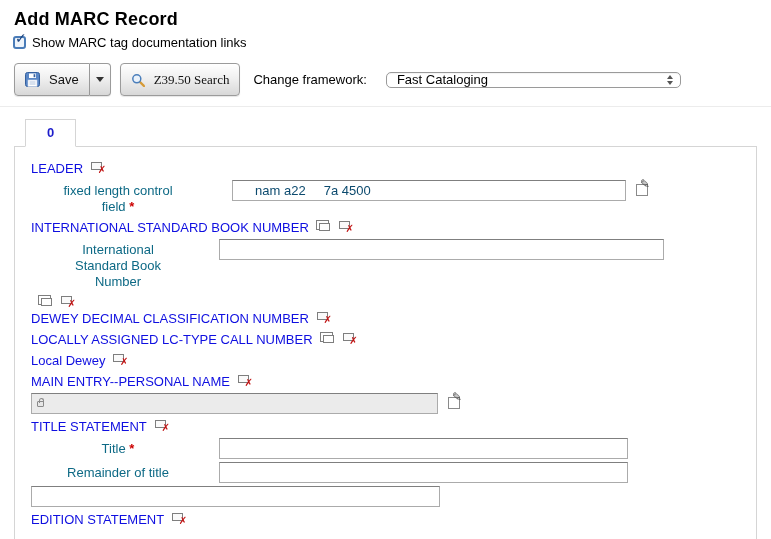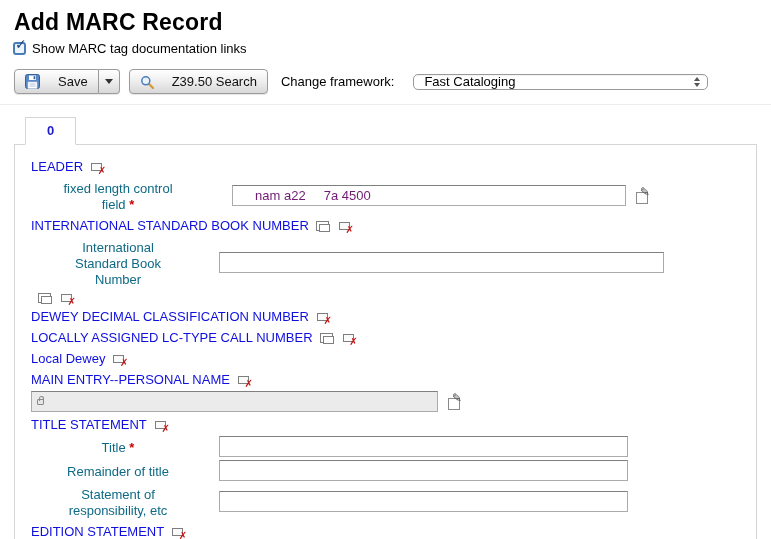--- a/index.html
+++ b/index.html
@@ -1,67 +1,67 @@
 <!DOCTYPE html>
 <html style="--tag-color: #0f0fe0; --sub-color: #0d6985; --req-color: #cc0000; --tab-color: #1d1dcb;"><head>
 <meta charset="utf-8">
 <style>
   * { box-sizing: border-box; margin: 0; padding: 0; }
   html,body { background:#fff; width:771px; }
   body { font-family:"Liberation Sans","DejaVu Sans",sans-serif; font-size:13px; color:#000; }
 
-  h1.page-title { font-size:23px; font-weight:bold; margin:9px 0 5px 14px; letter-spacing:.2px; }
+  h1.page-title { font-size:18px; font-weight:bold; margin:9px 0 5px 14px; letter-spacing:.2px; }
 
   
   .docs-row { display:flex; align-items:center; margin:2px 0 7px 13px; }
   .cb { position:relative; width:13px; height:13px; border:2px solid #4a7cb8; border-radius:3px;
         background:#eef4fb; margin-right:6px; flex:0 0 auto; cursor:pointer; }
   .cb .tick { display:none; position:absolute; left:0px; top:-7px; font-size:14px; font-weight:bold;
               color:#1d447e; line-height:1; }
   .cb.checked .tick { display:block; }
 
   
   .toolbar { display:flex; align-items:center; margin:4px 0 0; padding:6px 0 10px 14px;
              border-bottom:1px solid #ececec; }
-  .btn { display:inline-flex; align-items:center; gap:18px; height:25px; padding:0 10px;
+  .btn { display:inline-flex; align-items:center; gap:9px; height:33px; padding:0 10px;
          border:1px solid #9b9b9b; border-radius:4px; font-size:13px; color:#111;
          background:linear-gradient(#ffffff,#f0f0f0 45%,#d8d8d8); cursor:pointer;
          font-family:inherit; box-shadow:0 1px 1px rgba(0,0,0,.10); }
   .split { display:inline-flex; }
   .split .btn.save { border-radius:4px 0 0 4px; }
   .split .btn.caret-btn { border-radius:0 4px 4px 0; border-left:none; width:21px; padding:0; justify-content:center; }
   .caret { width:0; height:0; border-left:4px solid transparent; border-right:4px solid transparent;
            border-top:5px solid #333; }
-  .btn.z39 { margin-left:9px; }
+  .btn.z39 { margin-left:9px;font-family:Liberation Serif, serif; }
   .ic { display:inline-flex; align-items:center; }
   .fw-label { margin-left:13px; margin-right:19px; }
   .select { display:inline-flex; align-items:center; justify-content:space-between; width:295px; height:16px;
             border:1px solid #9a9a9a; border-radius:5px; background:#fff; padding:0 7px 0 10px;
             cursor:pointer; box-shadow:inset 0 1px 1px rgba(0,0,0,.05); }
   .stepper { display:flex; flex-direction:column; gap:2px; }
   .stepper .up { width:0;height:0;border-left:3.5px solid transparent;border-right:3.5px solid transparent;border-bottom:4px solid #555; }
   .stepper .down { width:0;height:0;border-left:3.5px solid transparent;border-right:3.5px solid transparent;border-top:4px solid #555; }
 
   
   .tabs { margin:12px 14px 0; position:relative; z-index:2; }
   .tab { display:inline-block; margin-left:11px; padding:5px 21px 6px; border:1px solid #d5d5d5;
          border-bottom:1px solid #fff; margin-bottom:-1px; background:#fff; cursor:pointer;
          color:var(--tab-color,#1d1dcb); font-weight:bold; }
   .panel { margin:0 14px 6px; border:1px solid #d5d5d5; background:#fff; padding:9px 0 14px; min-height:390px; }
 
   
-  .tag-row { display:flex; align-items:center; padding-left:16px; margin:4px 0 3px; line-height:17px; }
+  .tag-row { display:flex; align-items:flex-start; padding-left:16px; margin:4px 0 3px; line-height:17px; }
   .tag-label { color:var(--tag-color,#0f0fe0); cursor:pointer; }
-  .sub-row { display:flex; align-items:center; padding-left:16px; margin:1px 0 3px; }
+  .sub-row { display:flex; align-items:flex-start; padding-left:16px; margin:1px 0 3px; }
   .sub-label { width:122px; margin-left:26px; margin-right:40px; flex:0 0 auto; text-align:center;
                color:var(--sub-color,#0d6985); line-height:16px; padding-top:3px; cursor:pointer; }
   .req { color:var(--req-color,#cc0000); font-weight:bold; }
   .input-wrap { position:relative; display:inline-flex; }
   .sub-input { height:21px; border:1px solid #ababab; border-top-color:#7f7f7f; background:#fff;
-               font-family:inherit; font-size:13px; padding:1px 4px; color:#701a75; }
+               font-family:inherit; font-size:13px; padding:1px 4px; color:#0c4a6e; }
   .input-wrap.locked .sub-input { background:#ebebeb; color:#333; padding-left:18px; }
   .lock-icon { position:absolute; left:6px; top:50%; margin-top:-3px; width:7px; height:6px;
                border:1px solid #8a8a8a; border-radius:1px; background:#e6e6e6; z-index:1; }
   .lock-icon::before { content:""; position:absolute; left:1px; top:-4px; width:3px; height:4px;
                border:1px solid #8a8a8a; border-bottom:none; border-radius:2.5px 2.5px 0 0; }
 
   
   .ficon { position:relative; display:inline-block; width:15px; height:12px; margin-left:7px;
            vertical-align:-1px; cursor:pointer; flex:0 0 auto; }
   .ficon .box { position:absolute; left:1px; top:2px; width:11px; height:8px;
@@ -214,21 +214,20 @@
           <input class="sub-input" type="text" style="width: 409px;">
         </span>
       </div>
       <div class="sub-row">
         <div class="sub-label">Remainder of title</div>
         <span class="input-wrap">
           <input class="sub-input" type="text" style="width: 409px;">
         </span>
       </div>
       <div class="sub-row">
-        <div class="sub-label">Statement of responsibility, etc</div>
         <span class="input-wrap">
           <input class="sub-input" type="text" style="width: 409px;">
         </span>
       </div>
       <div class="tag-row">
         <span class="tag-label">EDITION STATEMENT</span>
         <span class="ficon delete">
           <span class="box"></span>
         </span>
       </div>

